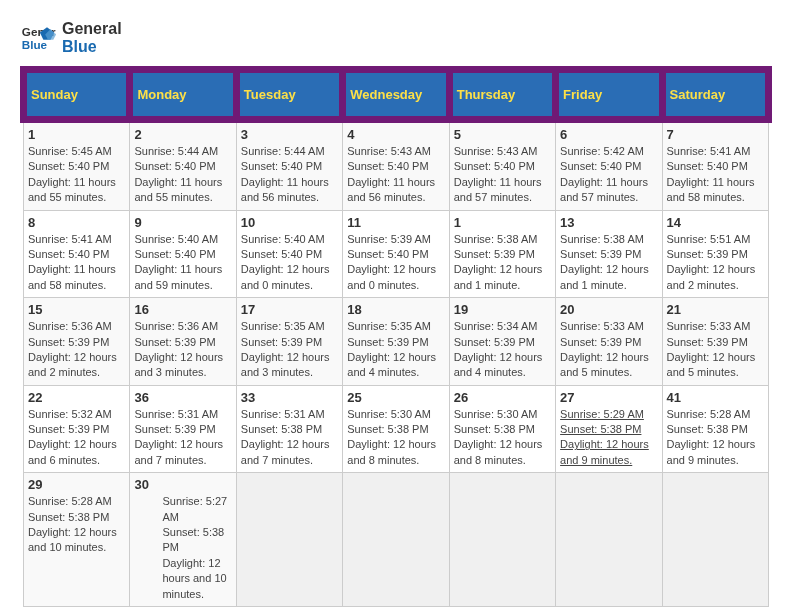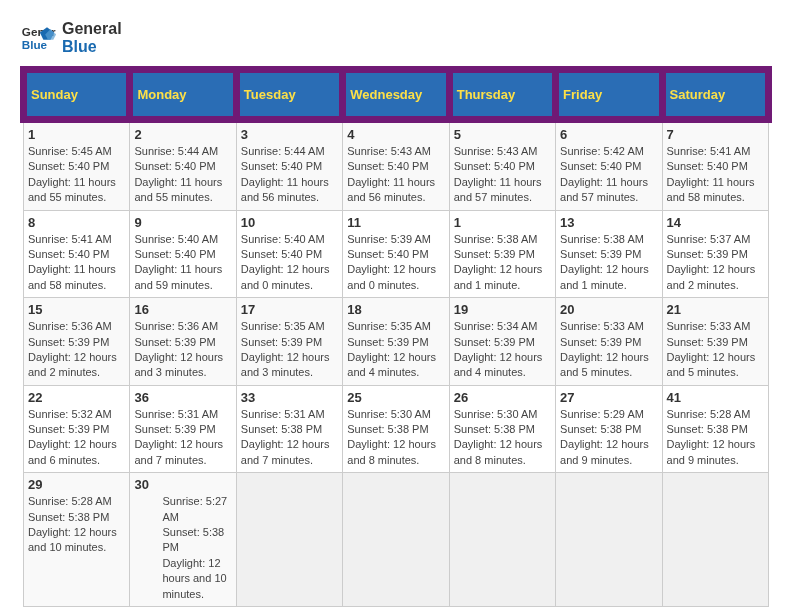--- a/index.html
+++ b/index.html
@@ -189,21 +189,21 @@
 Daylight: 12 hours and 1 minute.</div>
         </td>
         <td>
           <span class="day-num">13</span>
           <div class="day-detail" style="white-space: pre-line;">Sunrise: 5:38 AM
 Sunset: 5:39 PM
 Daylight: 12 hours and 1 minute.</div>
         </td>
         <td>
           <span class="day-num">14</span>
-          <div class="day-detail" style="white-space: pre-line;">Sunrise: 5:37 AM
+          <div class="day-detail" style="white-space: pre-line;">Sunrise: 5:51 AM
 Sunset: 5:39 PM
 Daylight: 12 hours and 2 minutes.</div>
         </td>
       </tr>
       <tr>
         <td>
           <span class="day-num">15</span>
           <div class="day-detail" style="white-space: pre-line;">Sunrise: 5:36 AM
 Sunset: 5:39 PM
 Daylight: 12 hours and 2 minutes.</div>
@@ -271,21 +271,21 @@
 Daylight: 12 hours and 8 minutes.</div>
         </td>
         <td>
           <span class="day-num">26</span>
           <div class="day-detail" style="white-space: pre-line;">Sunrise: 5:30 AM
 Sunset: 5:38 PM
 Daylight: 12 hours and 8 minutes.</div>
         </td>
         <td>
           <span class="day-num">27</span>
-          <div class="day-detail" style="white-space: pre-line;">Sunrise: 5:29 AM
+          <div class="day-detail" style="white-space: pre-line; text-decoration: underline;">Sunrise: 5:29 AM
 Sunset: 5:38 PM
 Daylight: 12 hours and 9 minutes.</div>
         </td>
         <td>
           <span class="day-num">41</span>
           <div class="day-detail" style="white-space: pre-line;">Sunrise: 5:28 AM
 Sunset: 5:38 PM
 Daylight: 12 hours and 9 minutes.</div>
         </td>
       </tr>

